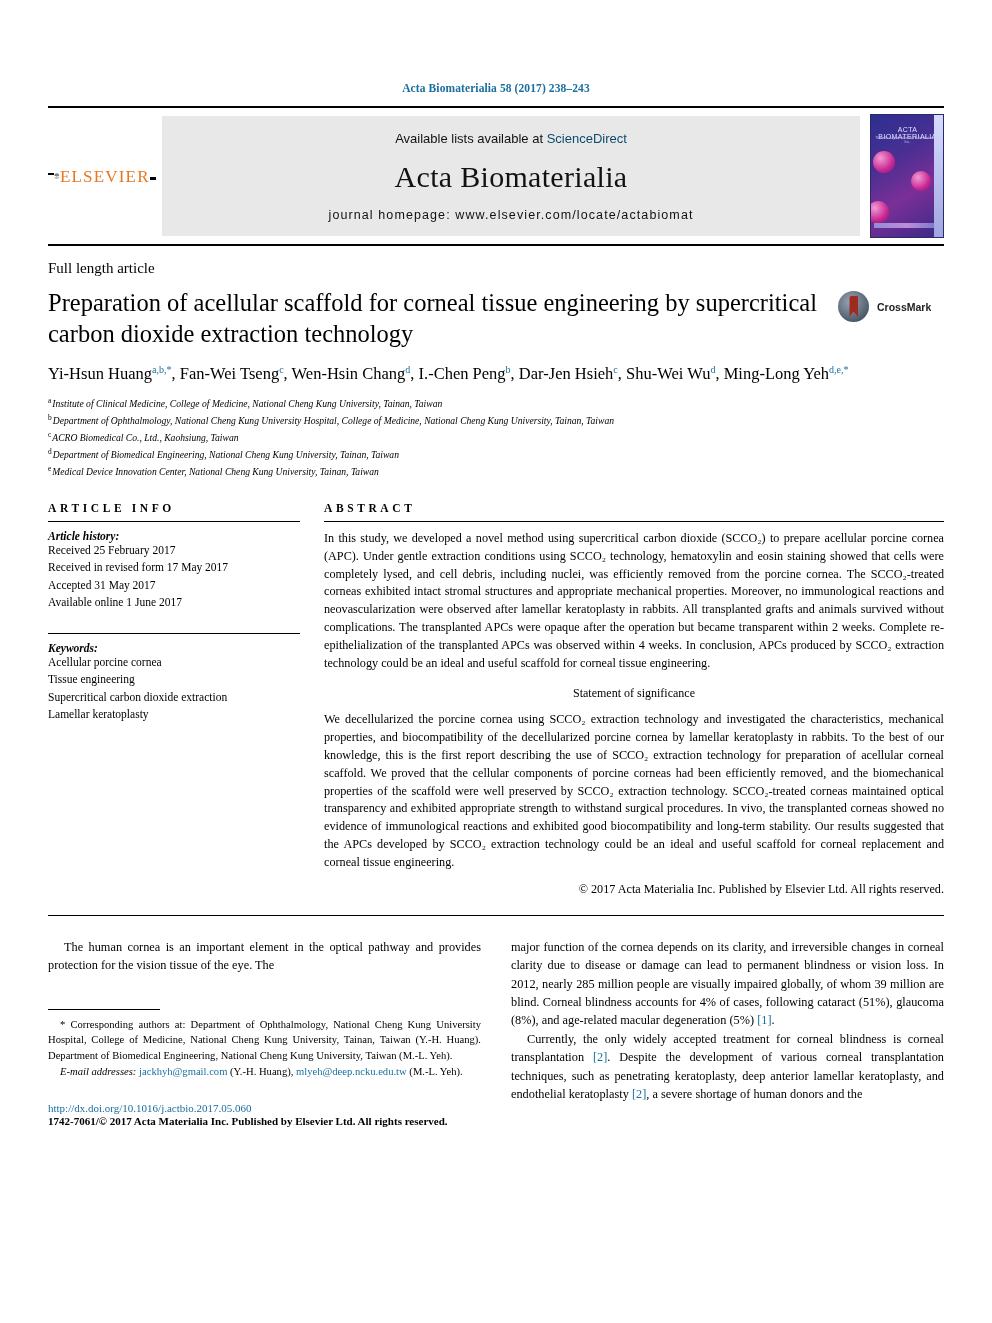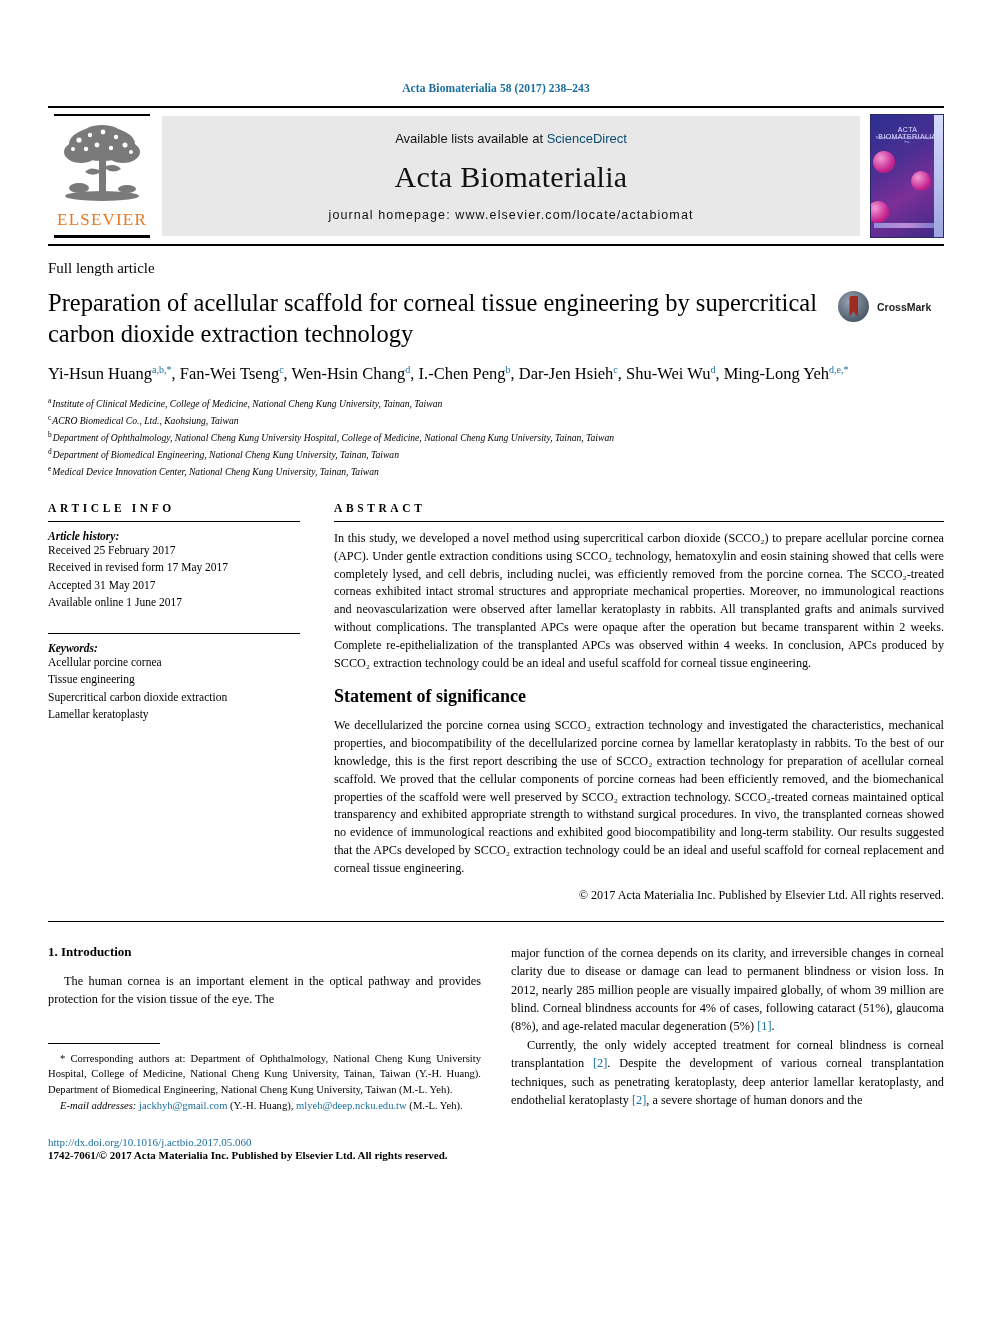--- a/index.html
+++ b/index.html
@@ -31,21 +31,21 @@
     display: flex;
     align-items: stretch;
     border-top: 2.5px solid #000;
     border-bottom: 2.5px solid #000;
     height: 140px;
   }
   .elsevier-logo {
     width: 108px;
     flex: 0 0 108px;
     display: flex;
-    flex-direction: column;
+    flex-direction: row;
     align-items: center;
     justify-content: center;
     background: #fff;
     padding: 4px 0;
   }
   .tree-box { width: 86px; height: 88px; }
   .elsevier-word {
     font-family: "Liberation Serif", serif;
     font-size: 17px;
     letter-spacing: 1.2px;
@@ -126,41 +126,41 @@
   .authors sup, .sup { color: #1a6e9e; font-size: 10px; vertical-align: super; text-align: center; }
   .affil { margin-top: 9px; }
   .affil div {
     font-size: 9.6px;
     font-style: italic;
     line-height: 1.55;
   }
   .affil .lbl { font-style: normal; vertical-align: super; font-size: 7.4px; margin-right: 1px; }
 
   
-  .info-block { display: flex; margin-top: 22px; gap: 34px; }
+  .info-block { display: flex; margin-top: 22px; gap: 24px; }
   .col-info { flex: 0 0 252px; }
   .col-abs { flex: 1 1 auto; }
   .sec-head {
     font-size: 11.5px;
     font-weight: bold;
     letter-spacing: 3.6px;
     font-family: "Liberation Serif", serif;
   }
   .hr-thin { border: 0; border-top: 1px solid #000; margin: 7px 0 8px 0; }
   .info-label { font-style: italic; font-weight: bold; font-size: 11.5px; }
   .info-line { font-size: 11.5px; line-height: 1.52; }
   .kw-gap { height: 14px; }
 
   .abs-p {
     font-size: 12.2px;
     line-height: 1.46;
     text-align: justify;
     margin: 0 0 10px 0;
   }
-  .sig-head { font-size: 18px; font-weight: bold; margin: 14px 0 10px 0; }
+  .sig-head { font-size: 12px; font-weight: normal; margin: 14px 0 10px 0; text-align: center; }
   .copyright { font-size: 12.2px; text-align: right; margin-top: 2px; }
 
   .hr-bottom { border:0; border-top:1px solid #000; margin: 18px 0 0 0; }
 
   
   .body-cols { display: flex; gap: 30px; margin-top: 22px; }
   .bcol { flex: 1 1 0; min-width: 0; }
   .h2 { font-size: 13px; font-weight: bold; margin: 0 0 12px 0; }
   .btext { font-size: 12.3px; line-height: 1.5; text-align: justify; margin: 0; }
   .btext .ind { display: inline-block; width: 16px; }
@@ -245,22 +245,22 @@
       <div class="cm-text">CrossMark</div>
     </div>
   </div>
 
   <div class="authors">
     <span>Yi-Hsun Huang</span><sup class="sup">a,b,*</sup>, <span>Fan-Wei Tseng</span><sup class="sup">c</sup>, <span>Wen-Hsin Chang</span><sup class="sup">d</sup>, <span>I.-Chen Peng</span><sup class="sup">b</sup>, <span>Dar-Jen Hsieh</span><sup class="sup">c</sup>, <span>Shu-Wei Wu</span><sup class="sup">d</sup>, <span>Ming-Long Yeh</span><sup class="sup">d,e,*</sup>
   </div>
 
   <div class="affil">
     <div><span class="lbl">a</span><span>Institute of Clinical Medicine, College of Medicine, National Cheng Kung University, Tainan, Taiwan</span></div>
+    <div><span class="lbl">b</span><span>Department of Ophthalmology, National Cheng Kung University Hospital, College of Medicine, National Cheng Kung University, Tainan, Taiwan</span></div>
     <div><span class="lbl">c</span><span>ACRO Biomedical Co., Ltd., Kaohsiung, Taiwan</span></div>
-    <div><span class="lbl">b</span><span>Department of Ophthalmology, National Cheng Kung University Hospital, College of Medicine, National Cheng Kung University, Tainan, Taiwan</span></div>
     <div><span class="lbl">d</span><span>Department of Biomedical Engineering, National Cheng Kung University, Tainan, Taiwan</span></div>
     <div><span class="lbl">e</span><span>Medical Device Innovation Center, National Cheng Kung University, Tainan, Taiwan</span></div>
   </div>
 
   <div class="info-block">
 
     <div class="col-info">
       <div class="sec-head">ARTICLE INFO</div>
       <hr class="hr-thin">
       <div class="info-label">Article history:</div>
@@ -285,21 +285,20 @@
       <p class="abs-p">We decellularized the porcine cornea using SCCO₂ extraction technology and investigated the characteristics, mechanical properties, and biocompatibility of the decellularized porcine cornea by lamellar keratoplasty in rabbits. To the best of our knowledge, this is the first report describing the use of SCCO₂ extraction technology for preparation of acellular corneal scaffold. We proved that the cellular components of porcine corneas had been efficiently removed, and the biomechanical properties of the scaffold were well preserved by SCCO₂ extraction technology. SCCO₂-treated corneas maintained optical transparency and exhibited appropriate strength to withstand surgical procedures. In vivo, the transplanted corneas showed no evidence of immunological reactions and exhibited good biocompatibility and long-term stability. Our results suggested that the APCs developed by SCCO₂ extraction technology could be an ideal and useful scaffold for corneal replacement and corneal tissue engineering.</p>
       <div class="copyright">© 2017 Acta Materialia Inc. Published by Elsevier Ltd. All rights reserved.</div>
     </div>
   </div>
 
   <hr class="hr-bottom">
 
   <div class="body-cols">
 
     <div class="bcol">
-      <div class="h2">1. Introduction</div>
       <p class="btext"><span class="ind"></span><span>The human cornea is an important element in the optical pathway and provides protection for the vision tissue of the eye. The</span></p>
 
       <div class="footnote-wrap">
         <div class="fn-rule"></div>
         <p class="fn"><span class="ind"></span><span>*</span><span> Corresponding authors at: Department of Ophthalmology, National Cheng Kung University Hospital, College of Medicine, National Cheng Kung University, Tainan, Taiwan (Y.-H. Huang). Department of Biomedical Engineering, National Cheng Kung University, Taiwan (M.-L. Yeh).</span></p>
         <p class="fn"><span class="ind"></span><span class="fn-it">E-mail addresses:</span> <span class="link">jackhyh@gmail.com</span><span> (Y.-H. Huang), </span><span class="link">mlyeh@deep.ncku.edu.tw</span><span> (M.-L. Yeh).</span></p>
         <div class="doi-line">http://dx.doi.org/10.1016/j.actbio.2017.05.060</div>
         <div class="issn-line">1742-7061/© 2017 Acta Materialia Inc. Published by Elsevier Ltd. All rights reserved.</div>
       </div>
     </div>

